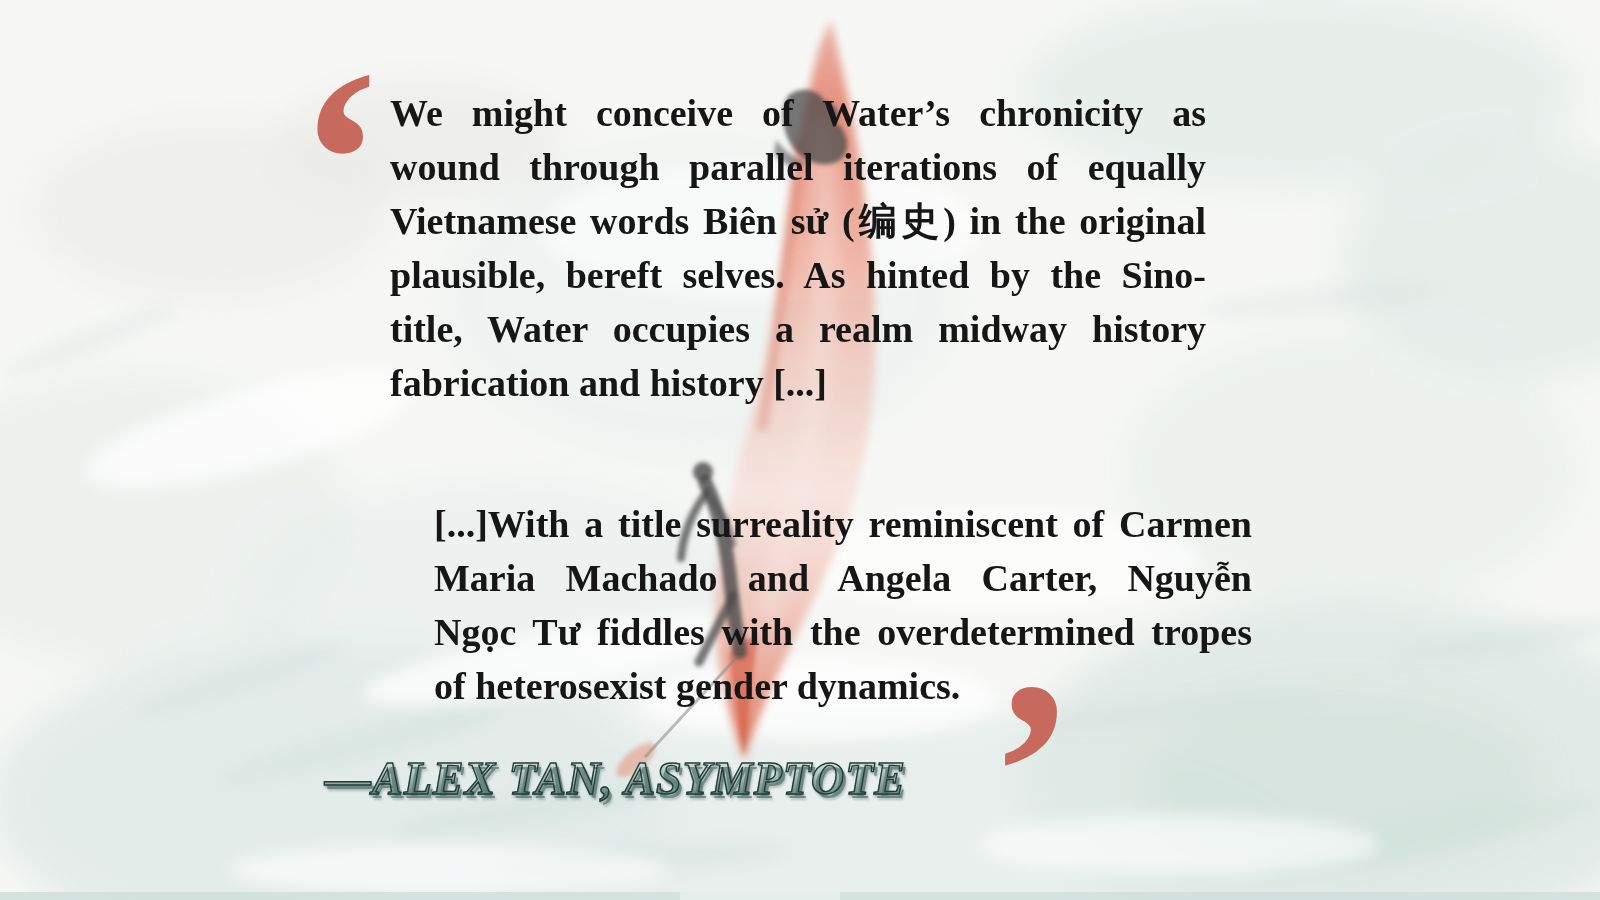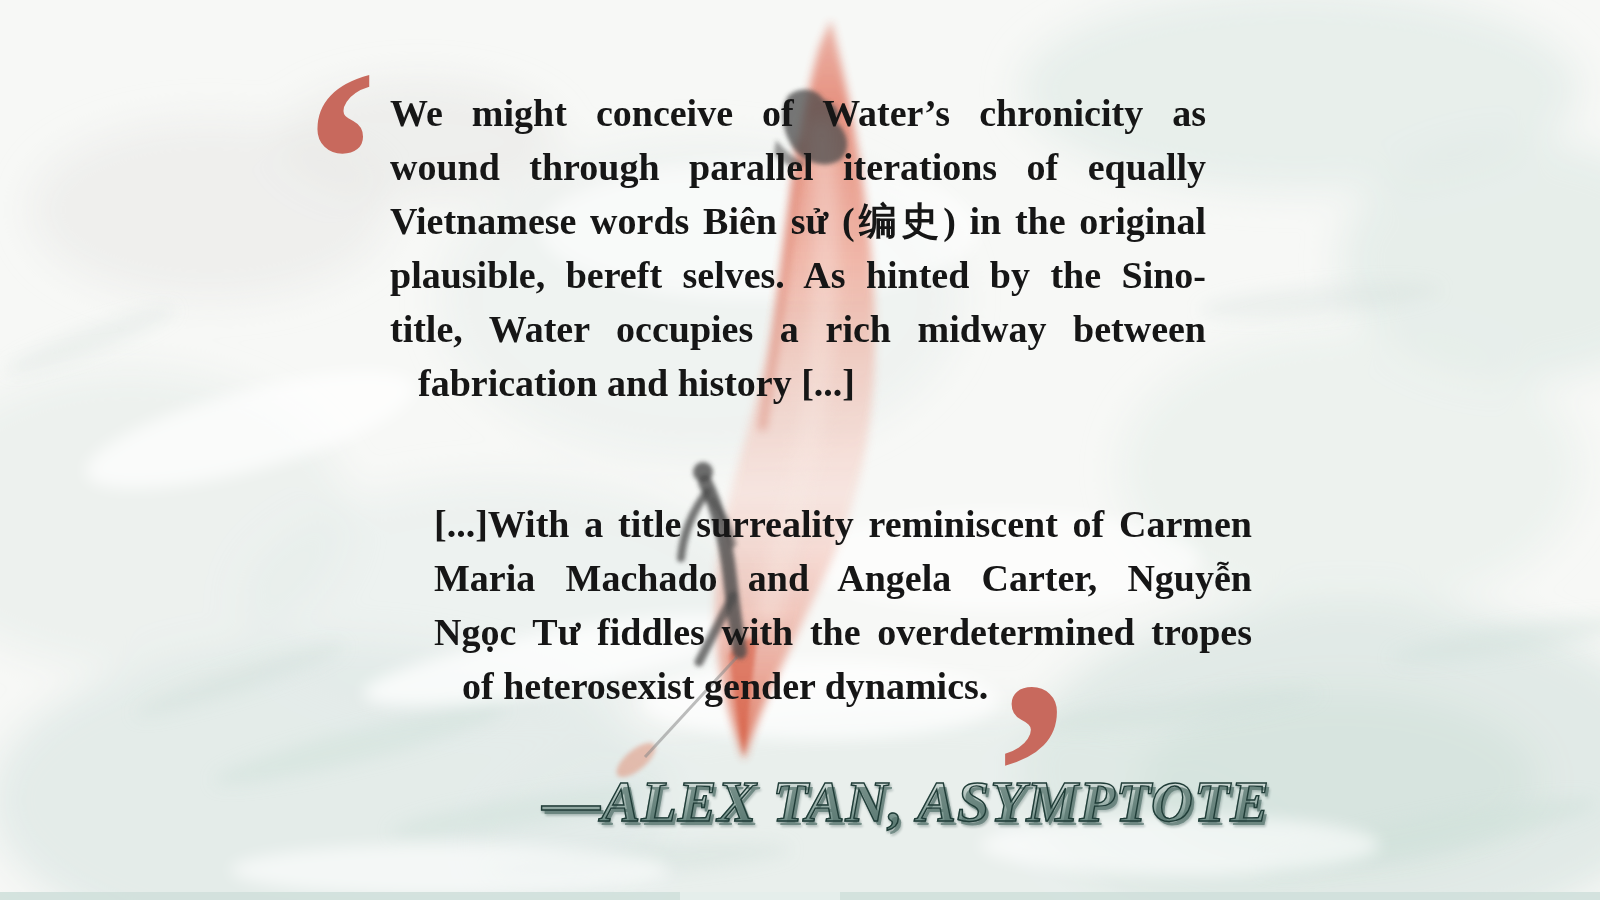--- a/index.html
+++ b/index.html
@@ -8,35 +8,35 @@
     background:var(--background,#f6f7f5);
     font-family:"Liberation Serif","DejaVu Serif",serif;
   }
   .bg{position:absolute;left:0;top:0;width:1600px;height:900px;}
   .para{position:absolute;color:var(--body_text,#161616);font-size:38px;line-height:54px;font-weight:bold;}
   .para .jline{
     text-align:justify;
     text-align-last:justify;
     -moz-text-align-last:justify;
   }
-  .para .jline.last{text-align-last:left;margin-left:28px;-moz-text-align-last:left;}
+  .para .jline.last{text-align-last:left;-moz-text-align-last:left;}
   .para1{left:390px;top:86px;width:816px;}
   .para2{left:434px;top:497px;width:818px;}
   .openquote,.closequote{
     position:absolute;color:var(--quote_mark,#c8695d);
     font-size:260px;line-height:1;font-weight:bold;
     font-family:"Liberation Serif","DejaVu Serif",serif;
     pointer-events:none;
   }
   .openquote{left:297px;top:30px;}
   .closequote{left:989px;top:642px;}
   .attribution{
-    position:absolute;left:325px;top:768px;width:945px;
-    text-align:right;font-style:italic;font-weight:bold;
-    font-size:58px;letter-spacing:1px;
+    position:absolute;left:325px;top:752px;width:945px;
+    text-align:left;font-style:italic;font-weight:bold;
+    font-size:46px;letter-spacing:1px;
     color:var(--attribution_fill,#9fb2ac);
     -webkit-text-stroke:1.4px var(--attribution_outline,#203d38);
     text-shadow:3px 4px 0 rgba(90,119,112,0.75);
     filter:drop-shadow(1px 2px 1px rgba(32,61,56,0.35));
     white-space:nowrap;
   }
   @supports (-webkit-background-clip: text) {
     .attribution{
       background:linear-gradient(180deg,#eef4f2 4%,#bccbc6 35%,#6f8d86 78%,#4e6f68 100%);
       -webkit-background-clip:text;
@@ -151,21 +151,21 @@
   </svg>
 
   <div class="openquote">‘</div>
   <div class="closequote">’</div>
 
   <div class="para para1">
       <div class="jline">We might conceive of Water’s chronicity as</div>
       <div class="jline">wound through parallel iterations of equally</div>
       <div class="jline">Vietnamese words Biên sử (编史) in the original</div>
       <div class="jline">plausible, bereft selves. As hinted by the Sino-</div>
-      <div class="jline">title, Water occupies a rich midway between</div>
+      <div class="jline">title, Water occupies a realm midway history</div>
       <div class="jline last">fabrication and history [...]</div>
     </div>
   <div class="para para2">
       <div class="jline">[...]With a title surreality reminiscent of Carmen</div>
       <div class="jline">Maria Machado and Angela Carter, Nguyễn</div>
       <div class="jline">Ngọc Tư fiddles with the overdetermined tropes</div>
       <div class="jline last">of heterosexist gender dynamics.</div>
     </div>
 
   <div class="attribution">—ALEX TAN, ASYMPTOTE</div>

